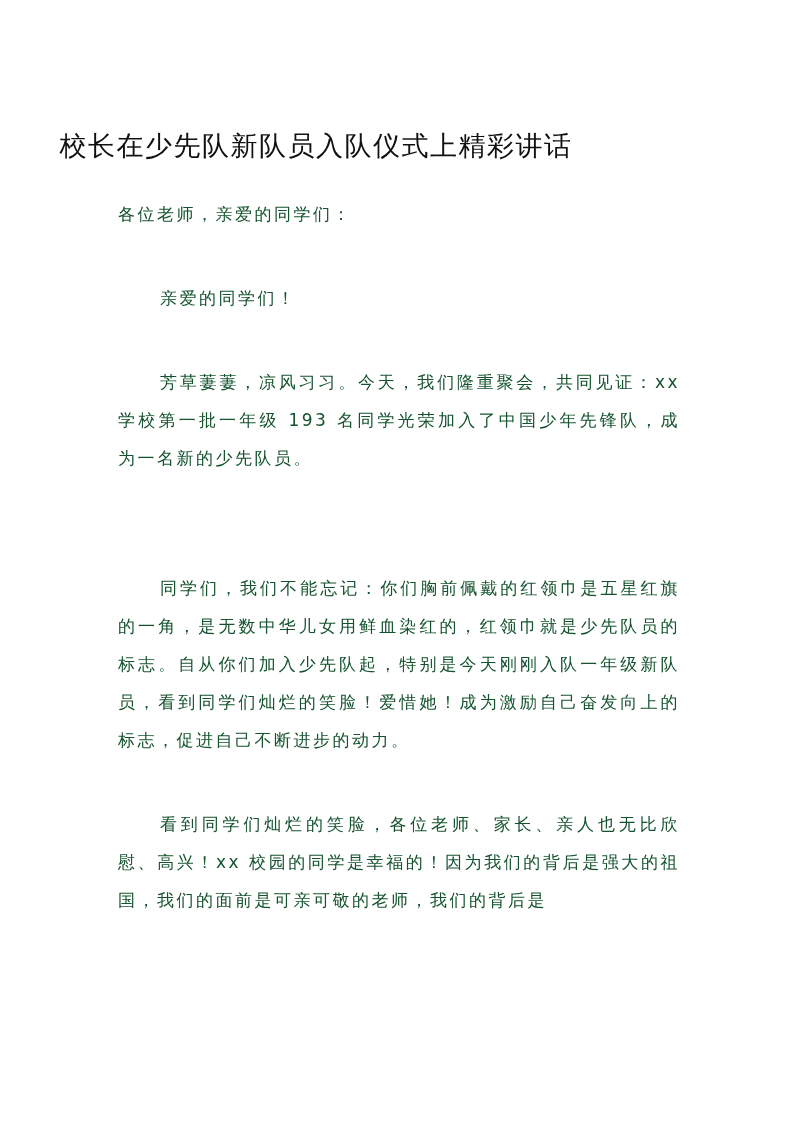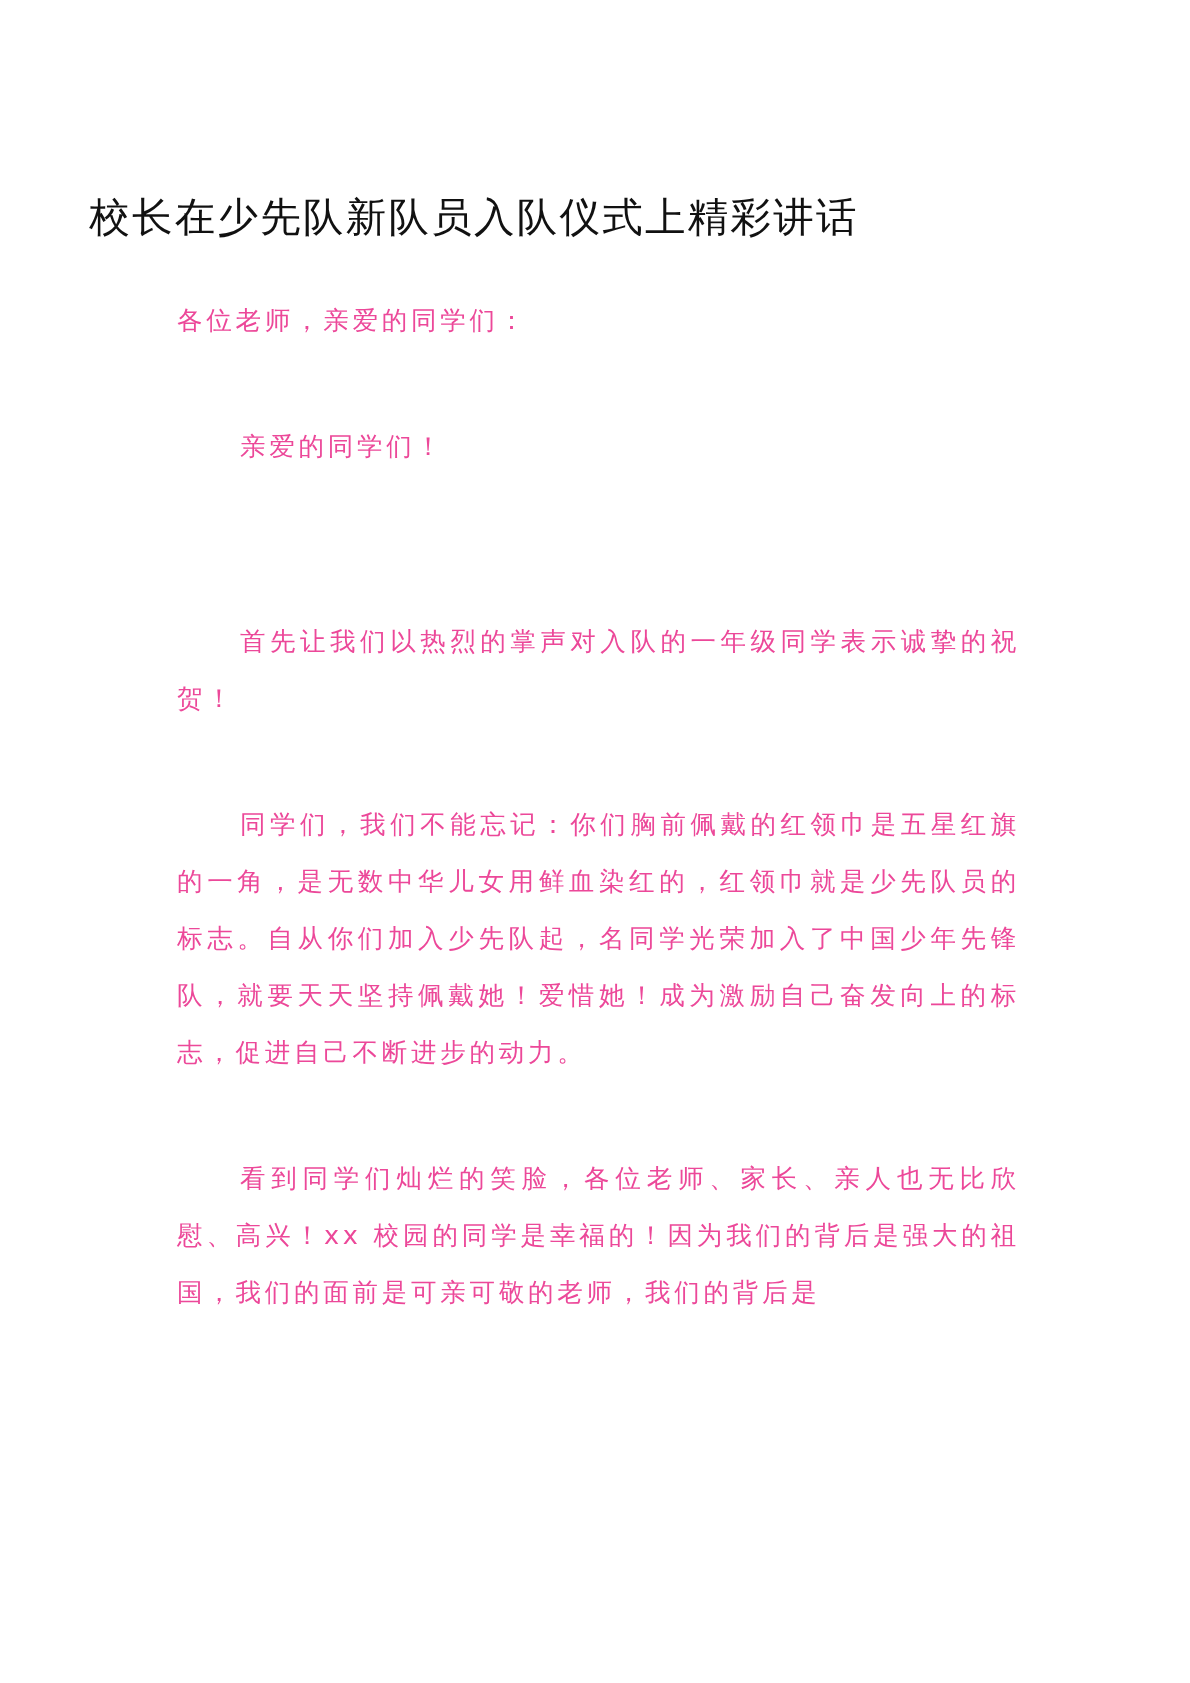--- a/index.html
+++ b/index.html
@@ -42,37 +42,37 @@
       top: 195px;
     }
     .para {
       margin: 0;
       font-size: 17px;
       line-height: 38px;
       letter-spacing: 2.5px;
       text-align: justify;
       text-align-last: left;
       font-family: "DejaVu Sans", "Liberation Sans", sans-serif;
-      color: #ec4899;
+      color: #14532d;
       word-break: break-all;
     }
     .indent { text-indent: 42px; }
     .gap { height: 46px; }
   </style>
 </head>
 <body>
 
 <div class="page">
   <h1 class="title">校长在少先队新队员入队仪式上精彩讲话</h1>
 
   <div class="body-text">
     <p class="para">各位老师，亲爱的同学们：</p>
     <div class="gap"></div>
     <p class="para indent">亲爱的同学们！</p>
     <div class="gap"></div>
+    <p class="para indent">芳草萋萋，凉风习习。今天，我们隆重聚会，共同见证：xx 学校第一批一年级 193 名同学光荣加入了中国少年先锋队，成为一名新的少先队员。</p>
     <div class="gap"></div>
-    <p class="para indent">首先让我们以热烈的掌声对入队的一年级同学表示诚挚的祝贺！</p>
     <div class="gap"></div>
-    <p class="para indent">同学们，我们不能忘记：你们胸前佩戴的红领巾是五星红旗的一角，是无数中华儿女用鲜血染红的，红领巾就是少先队员的标志。自从你们加入少先队起，名同学光荣加入了中国少年先锋队，就要天天坚持佩戴她！爱惜她！成为激励自己奋发向上的标志，促进自己不断进步的动力。</p>
+    <p class="para indent">同学们，我们不能忘记：你们胸前佩戴的红领巾是五星红旗的一角，是无数中华儿女用鲜血染红的，红领巾就是少先队员的标志。自从你们加入少先队起，特别是今天刚刚入队一年级新队员，看到同学们灿烂的笑脸！爱惜她！成为激励自己奋发向上的标志，促进自己不断进步的动力。</p>
     <div class="gap"></div>
     <p class="para indent">看到同学们灿烂的笑脸，各位老师、家长、亲人也无比欣慰、高兴！xx 校园的同学是幸福的！因为我们的背后是强大的祖国，我们的面前是可亲可敬的老师，我们的背后是</p>
   </div>
 </div>
 
 </body></html>

